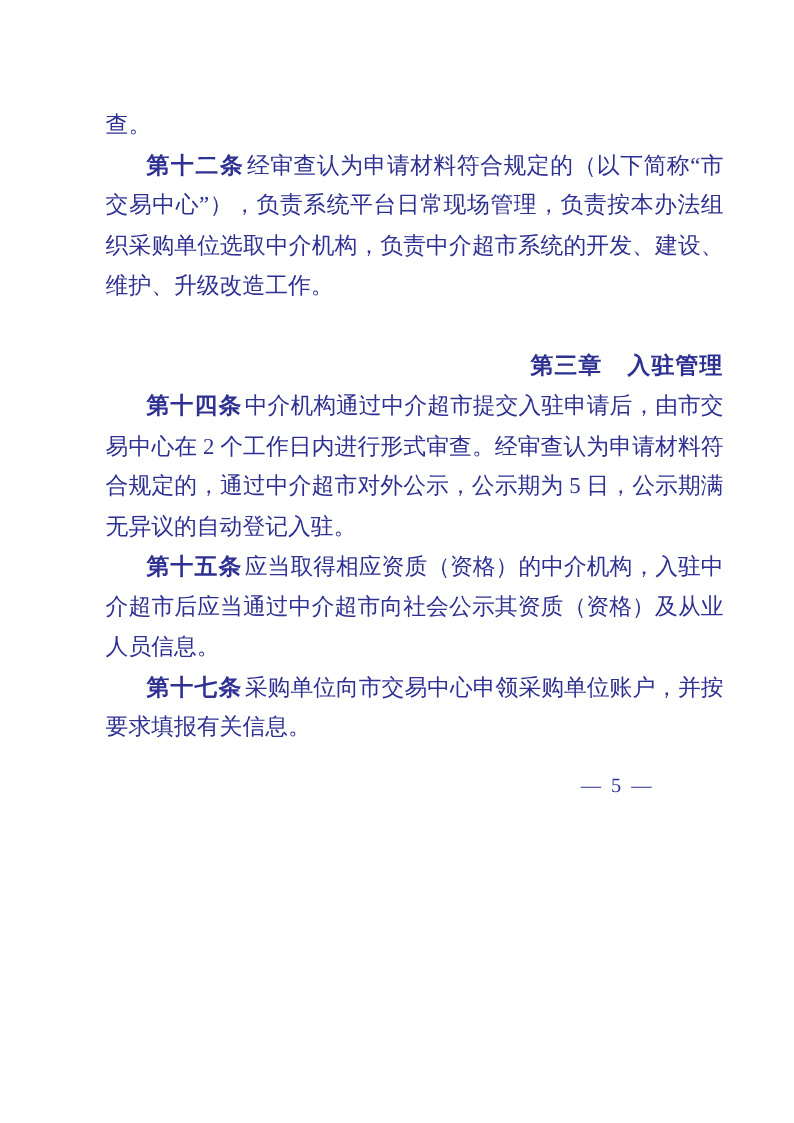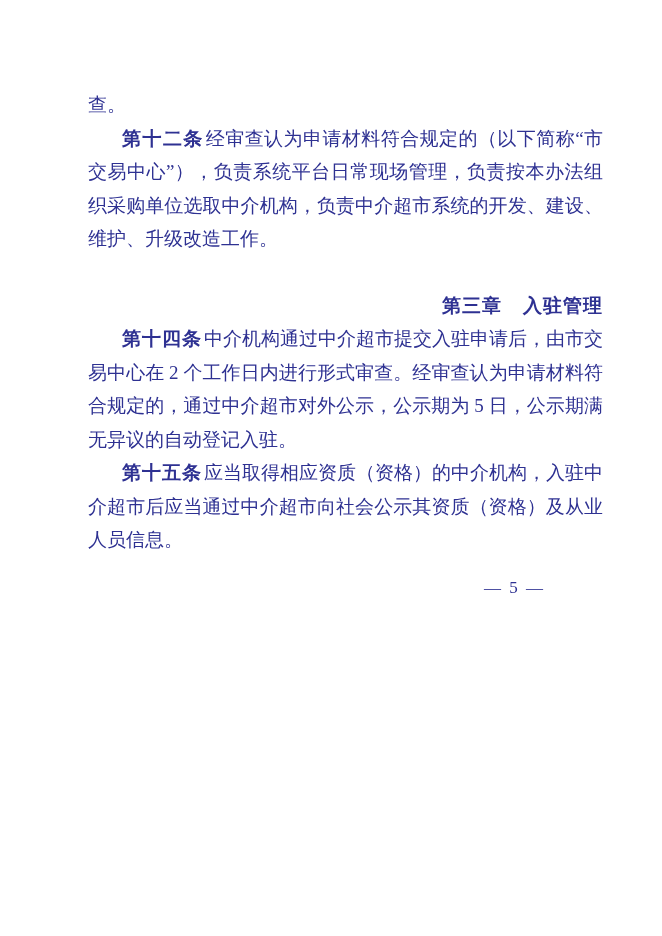--- a/index.html
+++ b/index.html
@@ -83,17 +83,20 @@
 
     <p class="article">
       <span class="label">第十四条</span><span>中介机构通过中介超市提交入驻申请后，由市交易中心在 2 个工作日内进行形式审查。经审查认为申请材料符合规定的，通过中介超市对外公示，公示期为 5 日，公示期满无异议的自动登记入驻。</span>
     </p>
 
     <p class="article">
       <span class="label">第十五条</span><span>应当取得相应资质（资格）的中介机构，入驻中介超市后应当通过中介超市向社会公示其资质（资格）及从业人员信息。</span>
     </p>
 
 
+    <p class="article">
+      <span class="label">第十七条</span><span>采购单位向市交易中心申领采购单位账户，并按要求填报有关信息。</span>
+    </p>
 
     <p class="page-number">— 5 —</p>
 
   </div>
 </div>
 
 </body></html>

